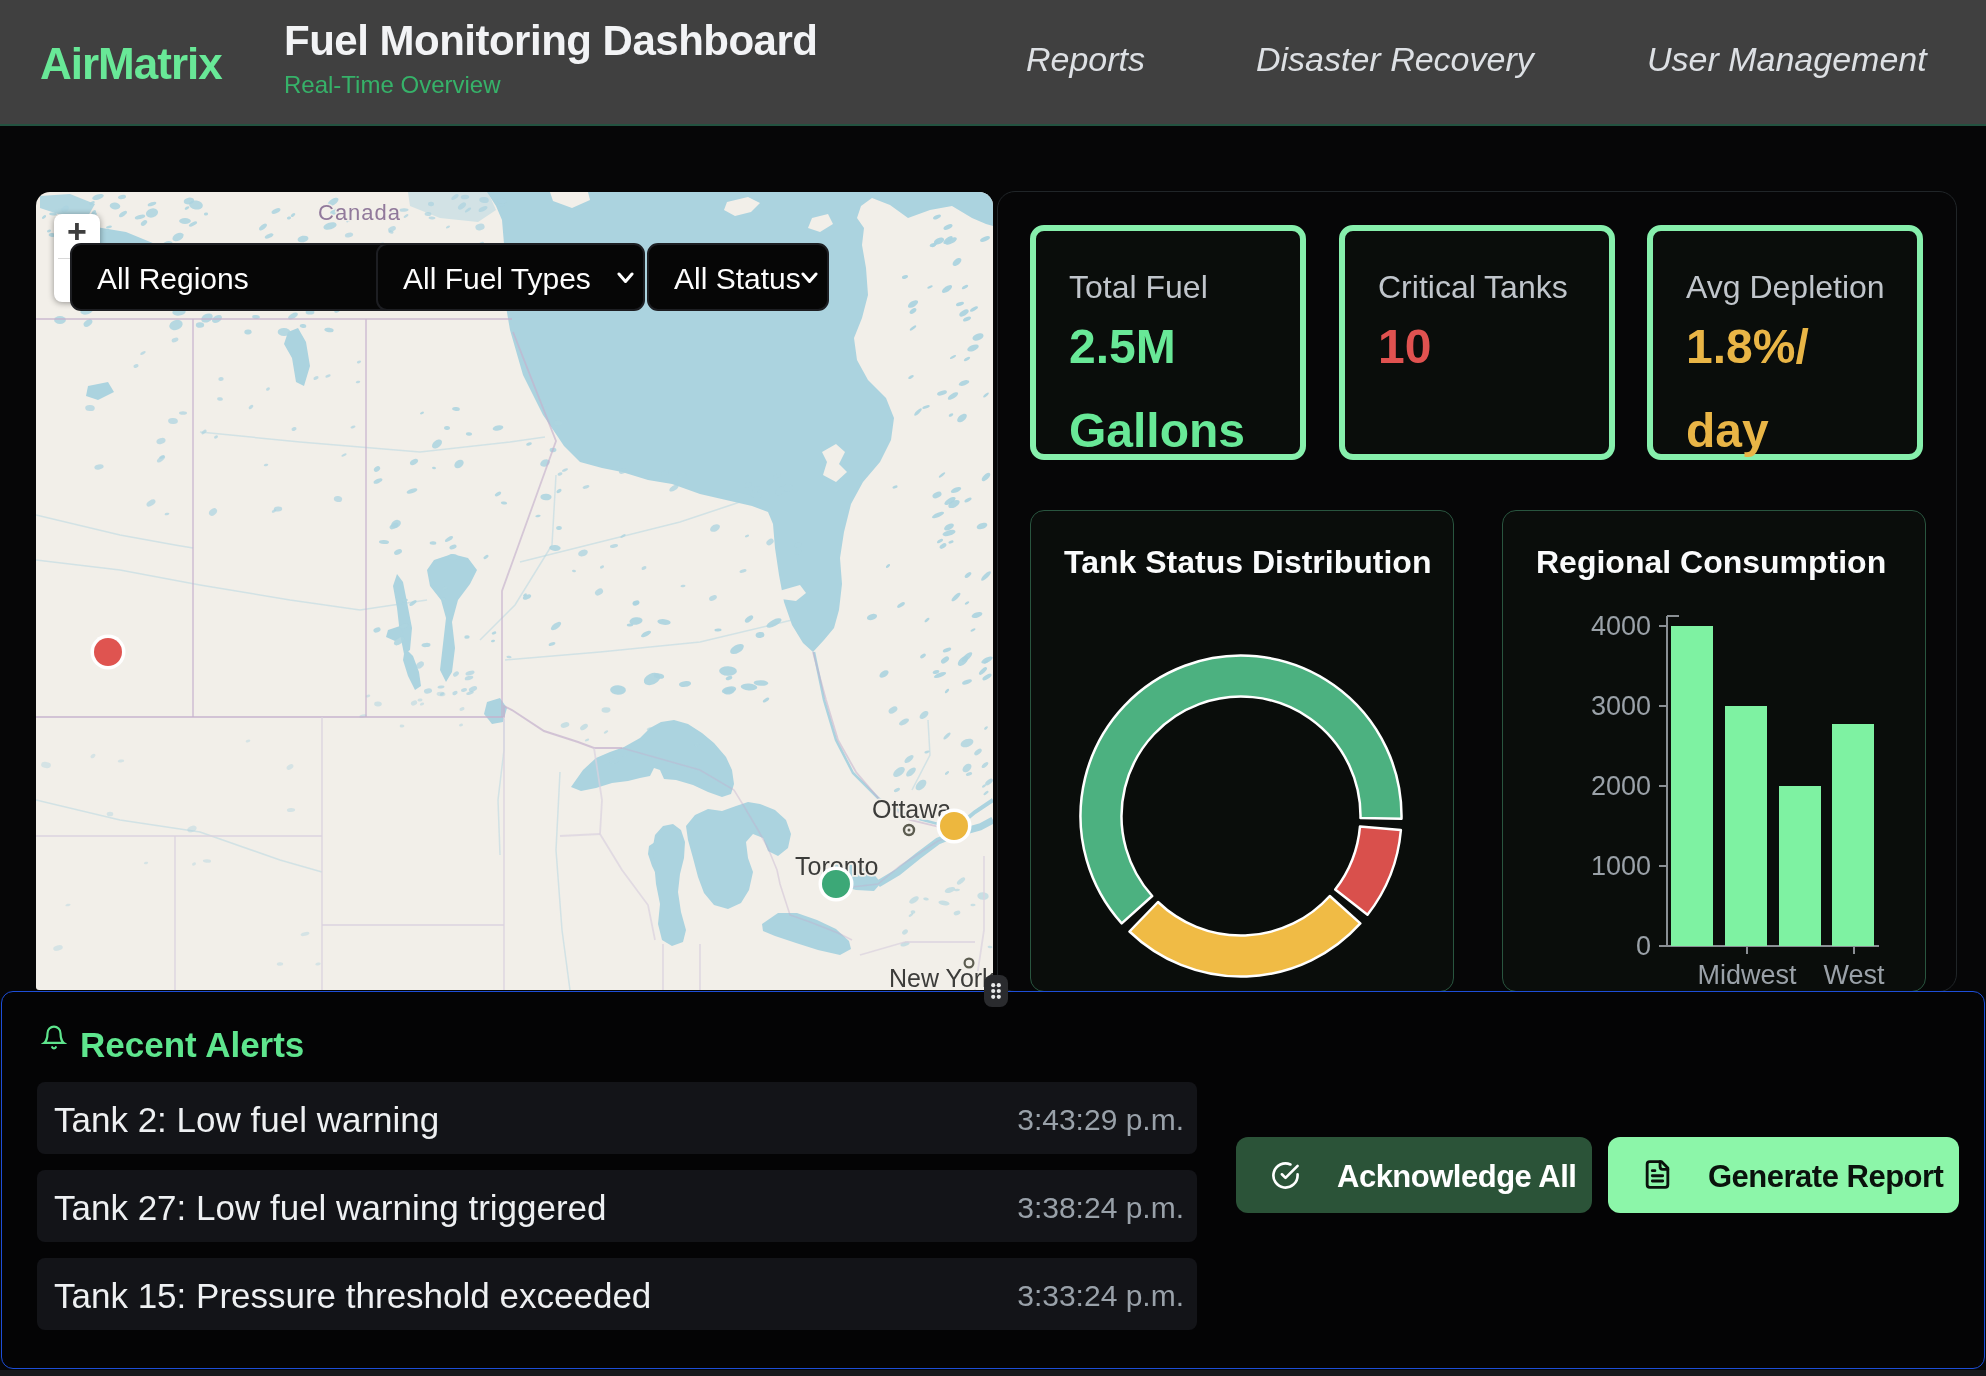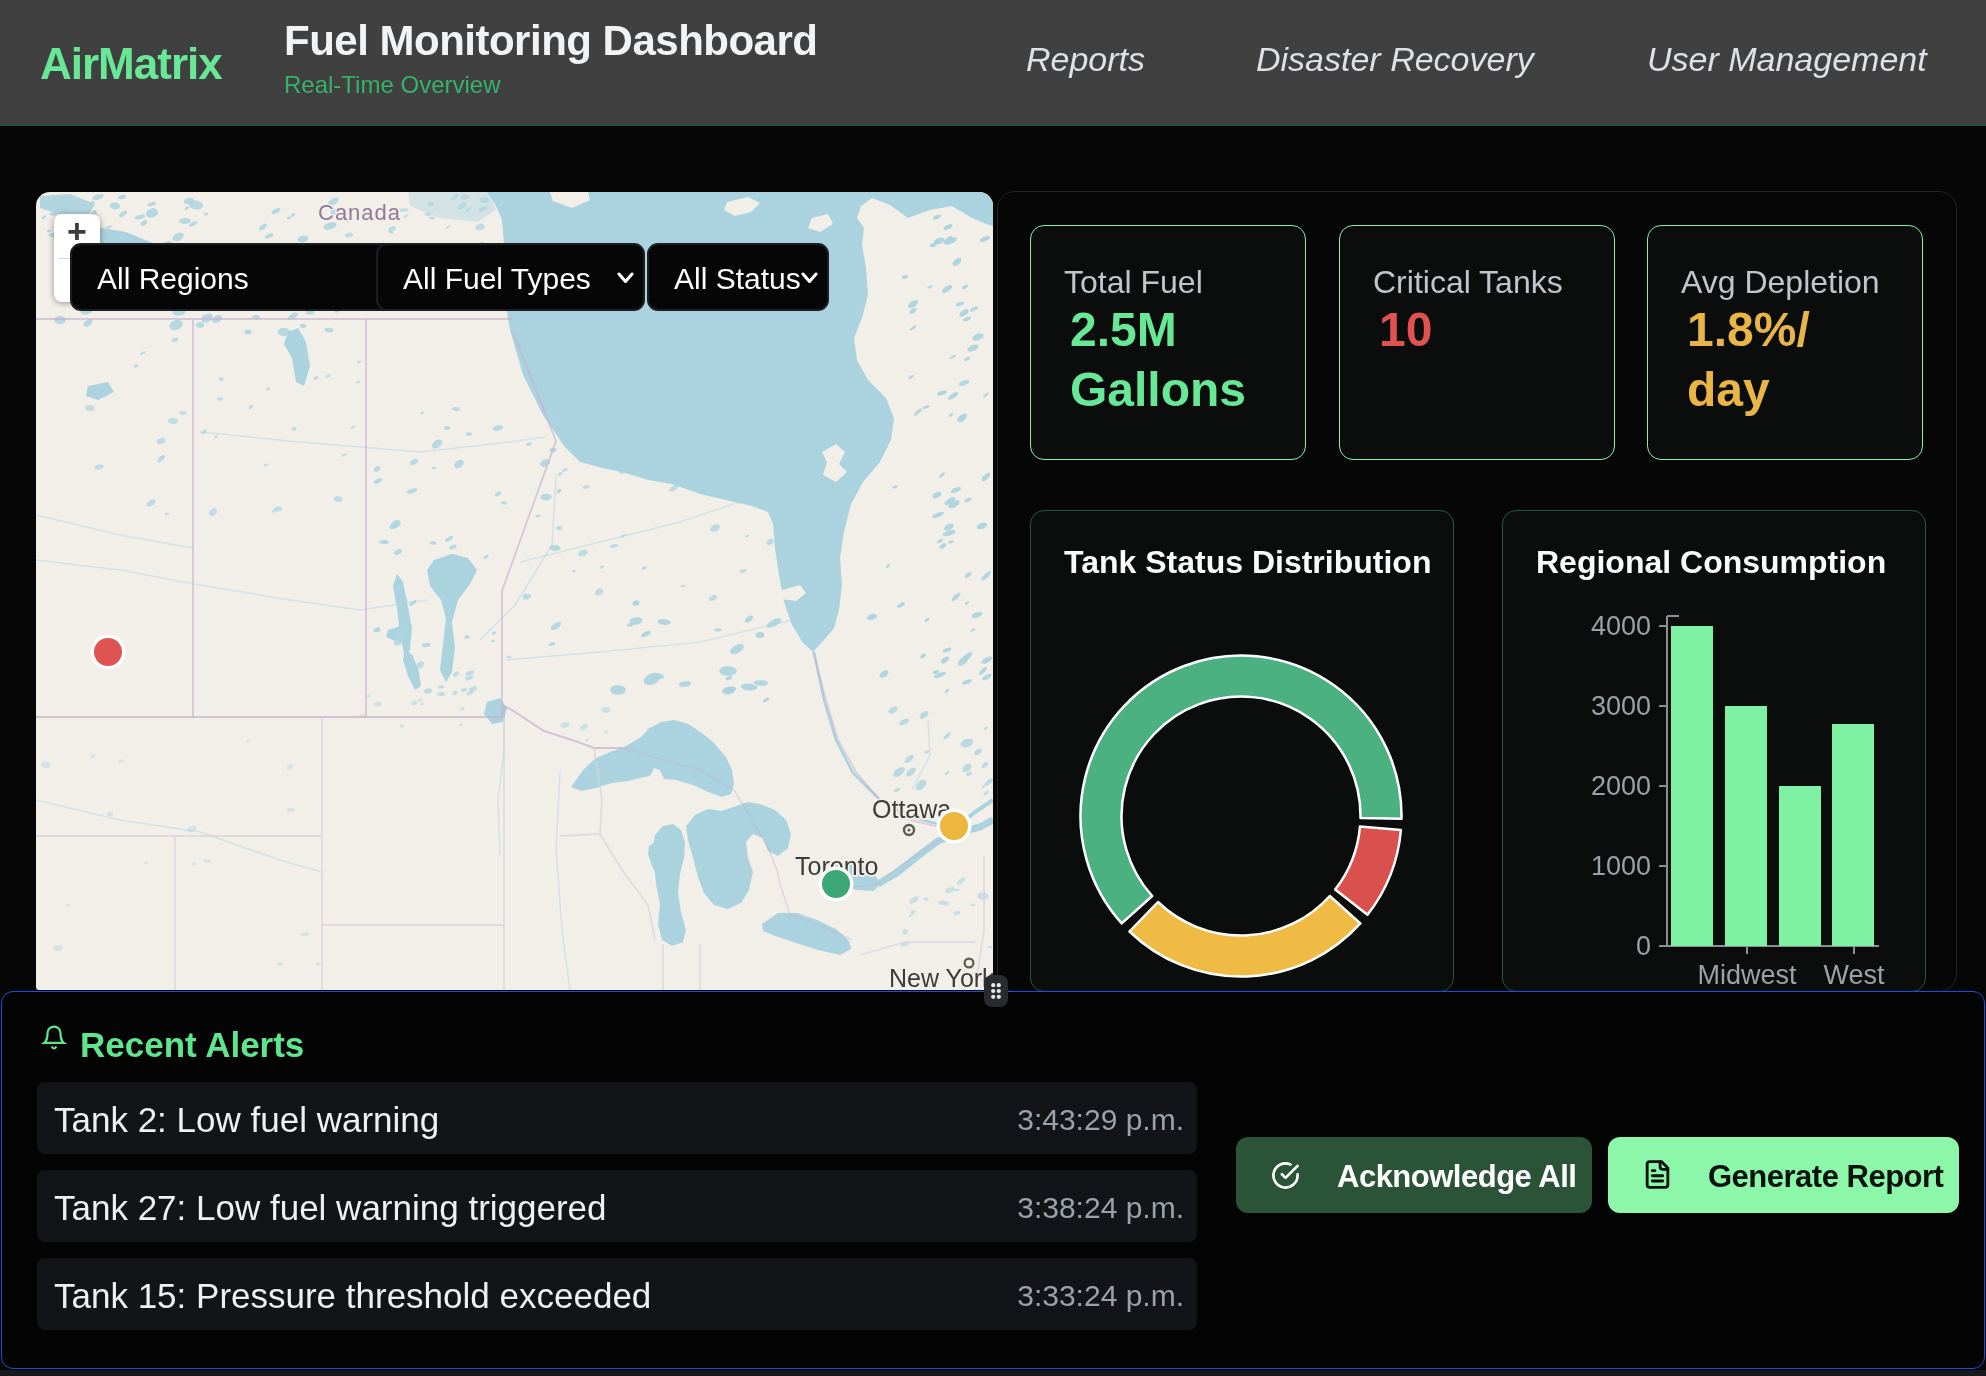--- a/index.html
+++ b/index.html
@@ -9,23 +9,23 @@
 .title { position:absolute; left:284px; top:17px; font-size:42px; font-weight:bold; letter-spacing:-0.5px; color:#f2f3f5; white-space:nowrap; }
 .subtitle { position:absolute; left:284px; top:71px; font-size:24px; color:#36b269; }
 .nav { position:absolute; top:40px; font-size:34px; color:#dde0e4; white-space:nowrap;font-style:italic; }
 .mapbox { position:absolute; left:36px; top:192px; width:957px; height:798px; border-radius:14px 14px 3px 3px; overflow:hidden; background:#f2efe9; }
 .zoomctl { position:absolute; left:18px; top:22px; width:46px; height:88px; background:#fff; border-radius:8px; box-shadow:0 1px 6px rgba(0,0,0,.4); }
 .zoomctl .plus { position:absolute; left:0; top:-2px; width:46px; text-align:center; font-size:34px; font-weight:bold; color:#3d3d3d; }
 .zoomctl .div { position:absolute; left:4px; top:44px; width:38px; height:1px; background:#d8d8d8; }
 .dd { position:absolute; top:51px; height:68px; background:#060606; border:2px solid #1d1e22; border-radius:11px; color:#fdfdfd; font-size:30px; white-space:nowrap; }
 .dd span { position:absolute; left:25px; top:17px; }
 .panel { position:absolute; left:997px; top:191px; width:960px; height:801px; border:1px solid #202528; border-radius:18px; }
-.scard { position:absolute; top:33px; width:276px; height:235px; background:#0a0d0b; border:1px solid #86efac; border-radius:14px; }
+.scard { position:absolute; top:33px; width:276px; height:235px; background:#0a0d0b; border:6px solid #86efac; border-radius:14px; }
 .scard .lb { position:absolute; left:33px; top:38px; font-size:32px; font-weight:500; color:#c0c5cb; white-space:nowrap; }
-.scard .vl { position:absolute; left:39px; top:74px; font-size:48px; font-weight:bold; line-height:60px; }
+.scard .vl { position:absolute; left:33px; top:74px; font-size:48px; font-weight:bold; line-height:84px; }
 .ccard { position:absolute; top:318px; width:424px; height:482px; background:#0a0d0b; border:1px solid #29553f; border-radius:14px; }
 .ccard .ct { position:absolute; left:33px; top:33px; font-size:32px; font-weight:bold; color:#fafbfc; white-space:nowrap; }
 .alerts { position:absolute; left:1px; top:991px; width:1984px; height:378px; background:#040405; border:1px solid #1d4ed8; border-radius:12px; }
 .arow { position:absolute; left:35px; width:1160px; height:72px; background:#131418; border-radius:8px; color:#eef0f2; font-size:35px; }
 .arow .t1 { position:absolute; left:17px; top:18px; white-space:nowrap; }
 .arow .tm { position:absolute; right:13px; top:21px; font-size:30px; color:#99a1a9; }
 .btn1 { position:absolute; left:1234px; top:145px; width:356px; height:76px; background:#2b5338; border-radius:12px; }
 .btn2 { position:absolute; left:1606px; top:145px; width:351px; height:76px; background:#8cf6a9; border-radius:12px; }
 .btn1 .tx { position:absolute; left:101px; top:22px; font-size:31px; font-weight:bold; letter-spacing:-0.5px; color:#fff; white-space:nowrap; }
 .btn2 .tx { position:absolute; left:100px; top:22px; font-size:31px; font-weight:bold; letter-spacing:-0.5px; color:#0a120c; white-space:nowrap; }

